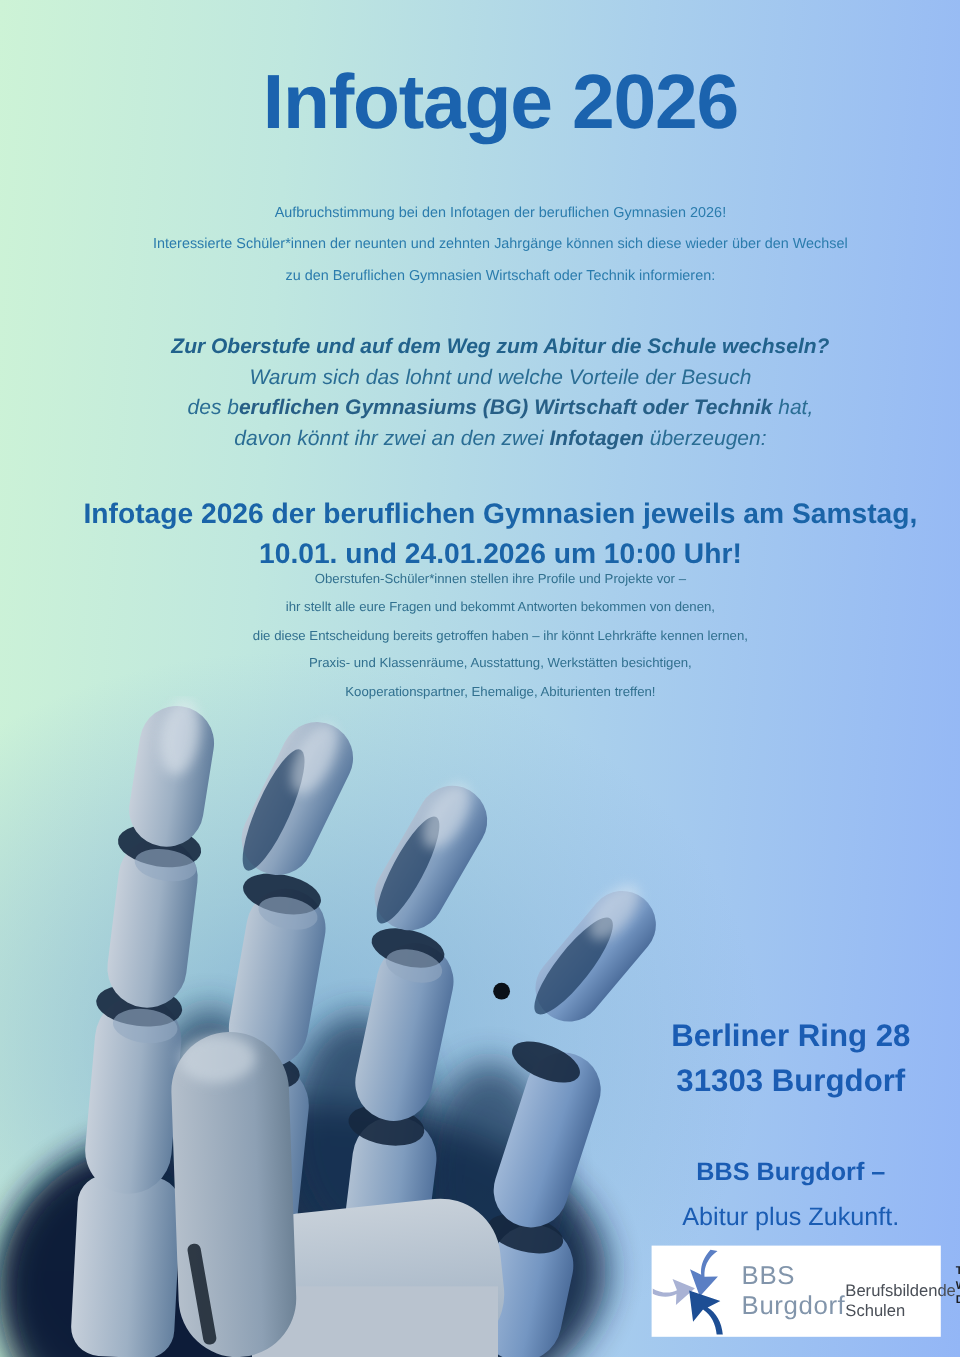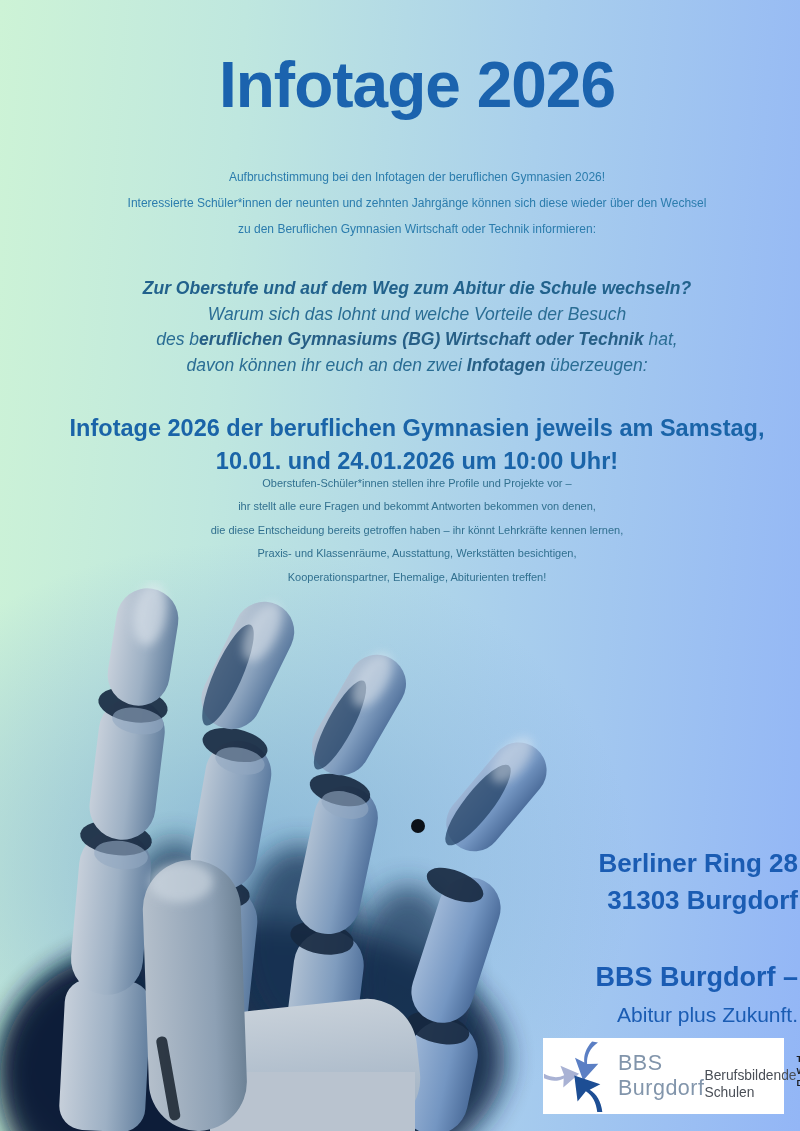--- a/index.html
+++ b/index.html
@@ -34,24 +34,24 @@
     font-size:23.5px;font-weight:bold;line-height:33px;
     color:#1a64a8;z-index:3;
   }
   .details{
     top:472px;left:0;
     font-size:11px;line-height:23.4px;
     color:#31708f;z-index:3;
   }
   .right-col{
     left:520px;top:845px;width:278px;
-    text-align:right;color:#1a5cb3;z-index:3;
+    text-align:center;color:#1a5cb3;z-index:3;
   }
   .addr-line{font-size:26px;font-weight:bold;line-height:37px;}
-  .slogan1{margin-top:42px;font-size:27px;font-weight:bold;line-height:32px;}
+  .slogan1{margin-top:42px;font-size:21px;font-weight:bold;line-height:32px;}
   .slogan2{margin-top:9px;font-size:21px;font-weight:normal;line-height:26px;}
   .logo-box{
     left:543px;top:1038px;width:241px;height:76px;
     background:#ffffff;z-index:4;
     display:flex;align-items:center;
   }
   .logo-mark{flex:0 0 72px;height:72px;margin-left:1px;}
   .logo-text{display:flex;flex-direction:row;justify-content:center;margin-left:2px;}
   .logo-name{font-size:21.5px;font-weight:400;color:#8295ab;letter-spacing:0.5px;line-height:25px;}
   .logo-sub{font-size:13.8px;color:#4a4f57;line-height:17px;margin-top:16px;}
@@ -176,21 +176,21 @@
   <div class="abs center intro">
     <div>Aufbruchstimmung bei den Infotagen der beruflichen Gymnasien 2026!</div>
     <div>Interessierte Schüler*innen der neunten und zehnten Jahrgänge können sich diese wieder über den Wechsel</div>
     <div>zu den Beruflichen Gymnasien Wirtschaft oder Technik informieren:</div>
   </div>
 
   <div class="abs center question">
     <div class="q-bold-line">Zur Oberstufe und auf dem Weg zum Abitur die Schule wechseln?</div>
     <div>Warum sich das lohnt und welche Vorteile der Besuch</div>
     <div><span>des b</span><b>eruflichen Gymnasiums (BG) Wirtschaft oder Technik</b><span> hat,</span></div>
-    <div><span>davon können ihr euch an den zwei </span><b>Infotagen</b><span> überzeugen:</span></div>
+    <div><span>davon könnt ihr zwei an den zwei </span><b>Infotagen</b><span> überzeugen:</span></div>
   </div>
 
   <div class="abs center highlight">
     <div>Infotage 2026 der beruflichen Gymnasien jeweils am Samstag,</div>
     <div>10.01. und 24.01.2026 um 10:00 Uhr!</div>
   </div>
 
   <div class="abs center details">
     <div>Oberstufen-Schüler*innen stellen ihre Profile und Projekte vor –</div>
     <div>ihr stellt alle eure Fragen und bekommt Antworten bekommen von denen,</div>

